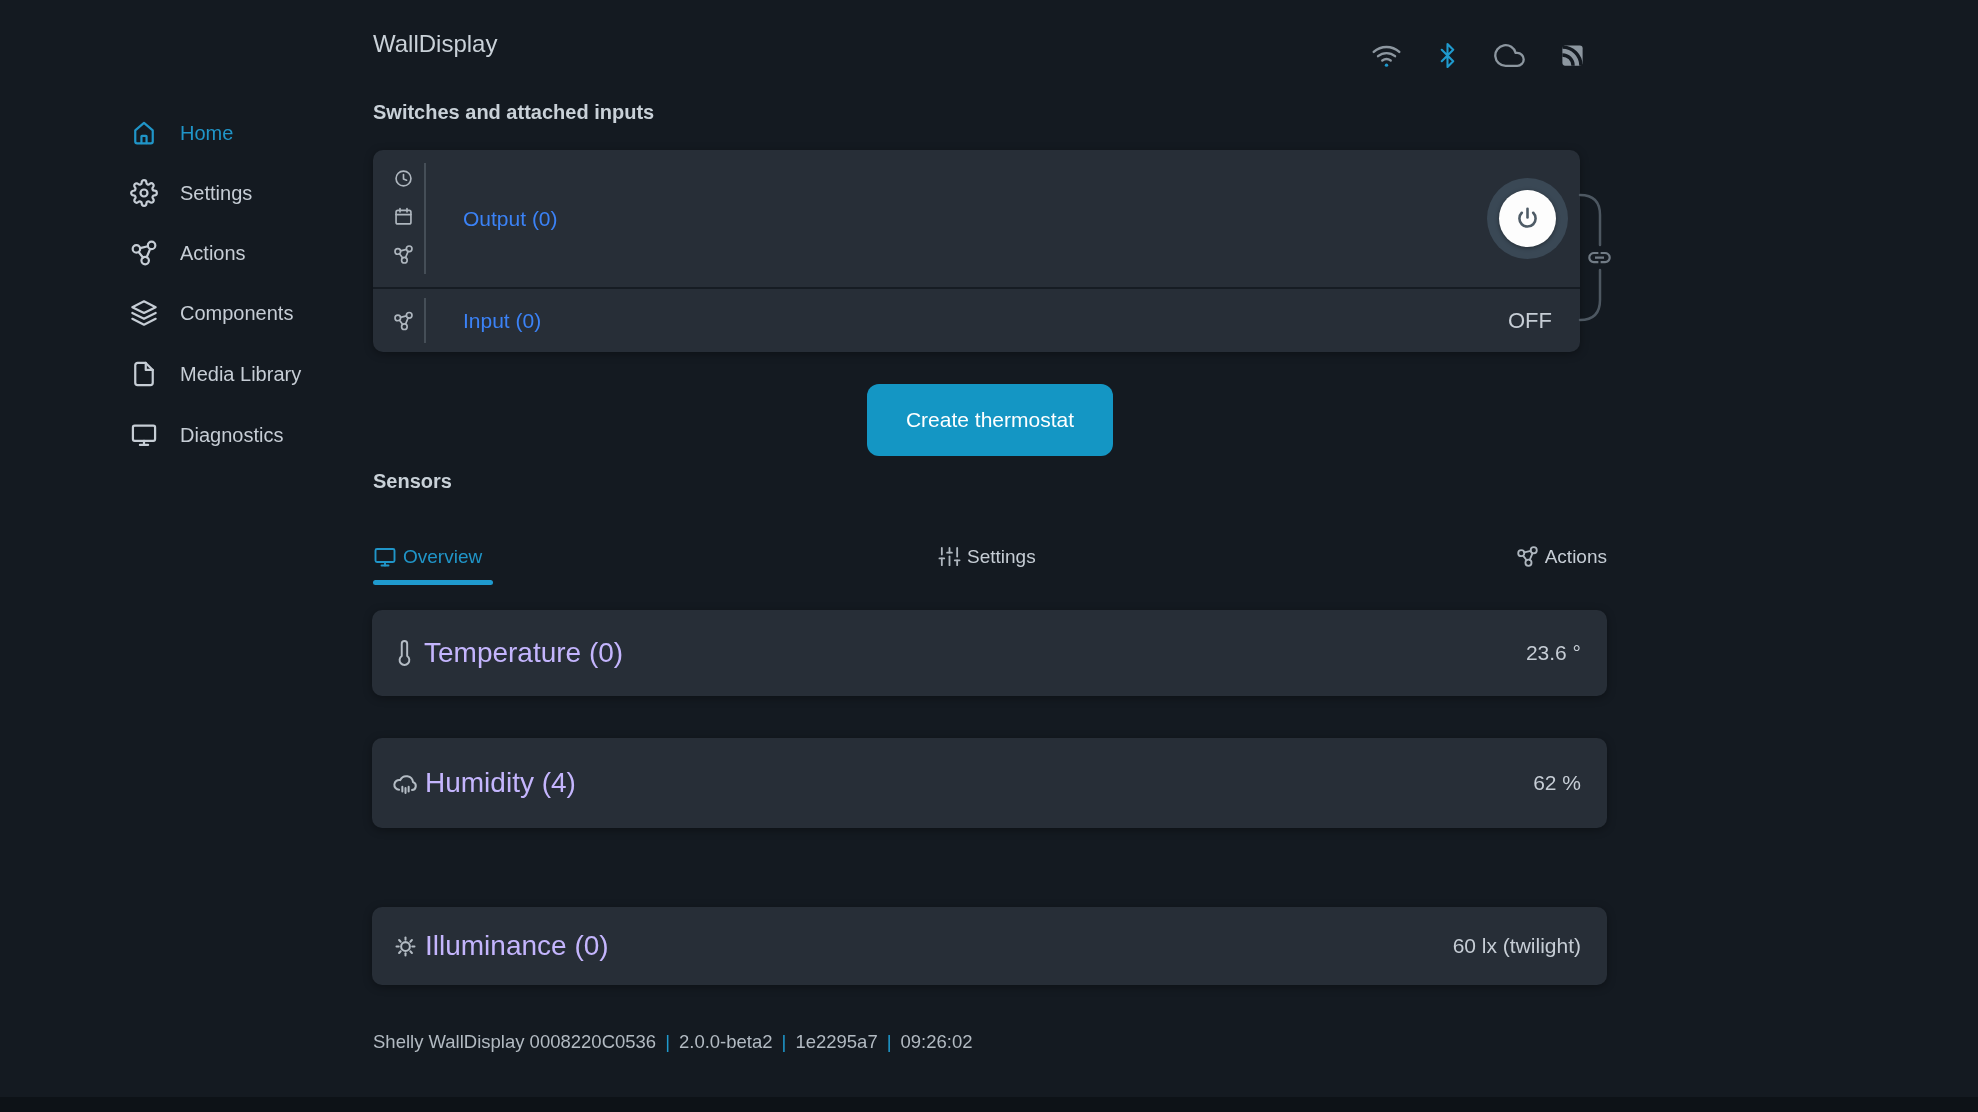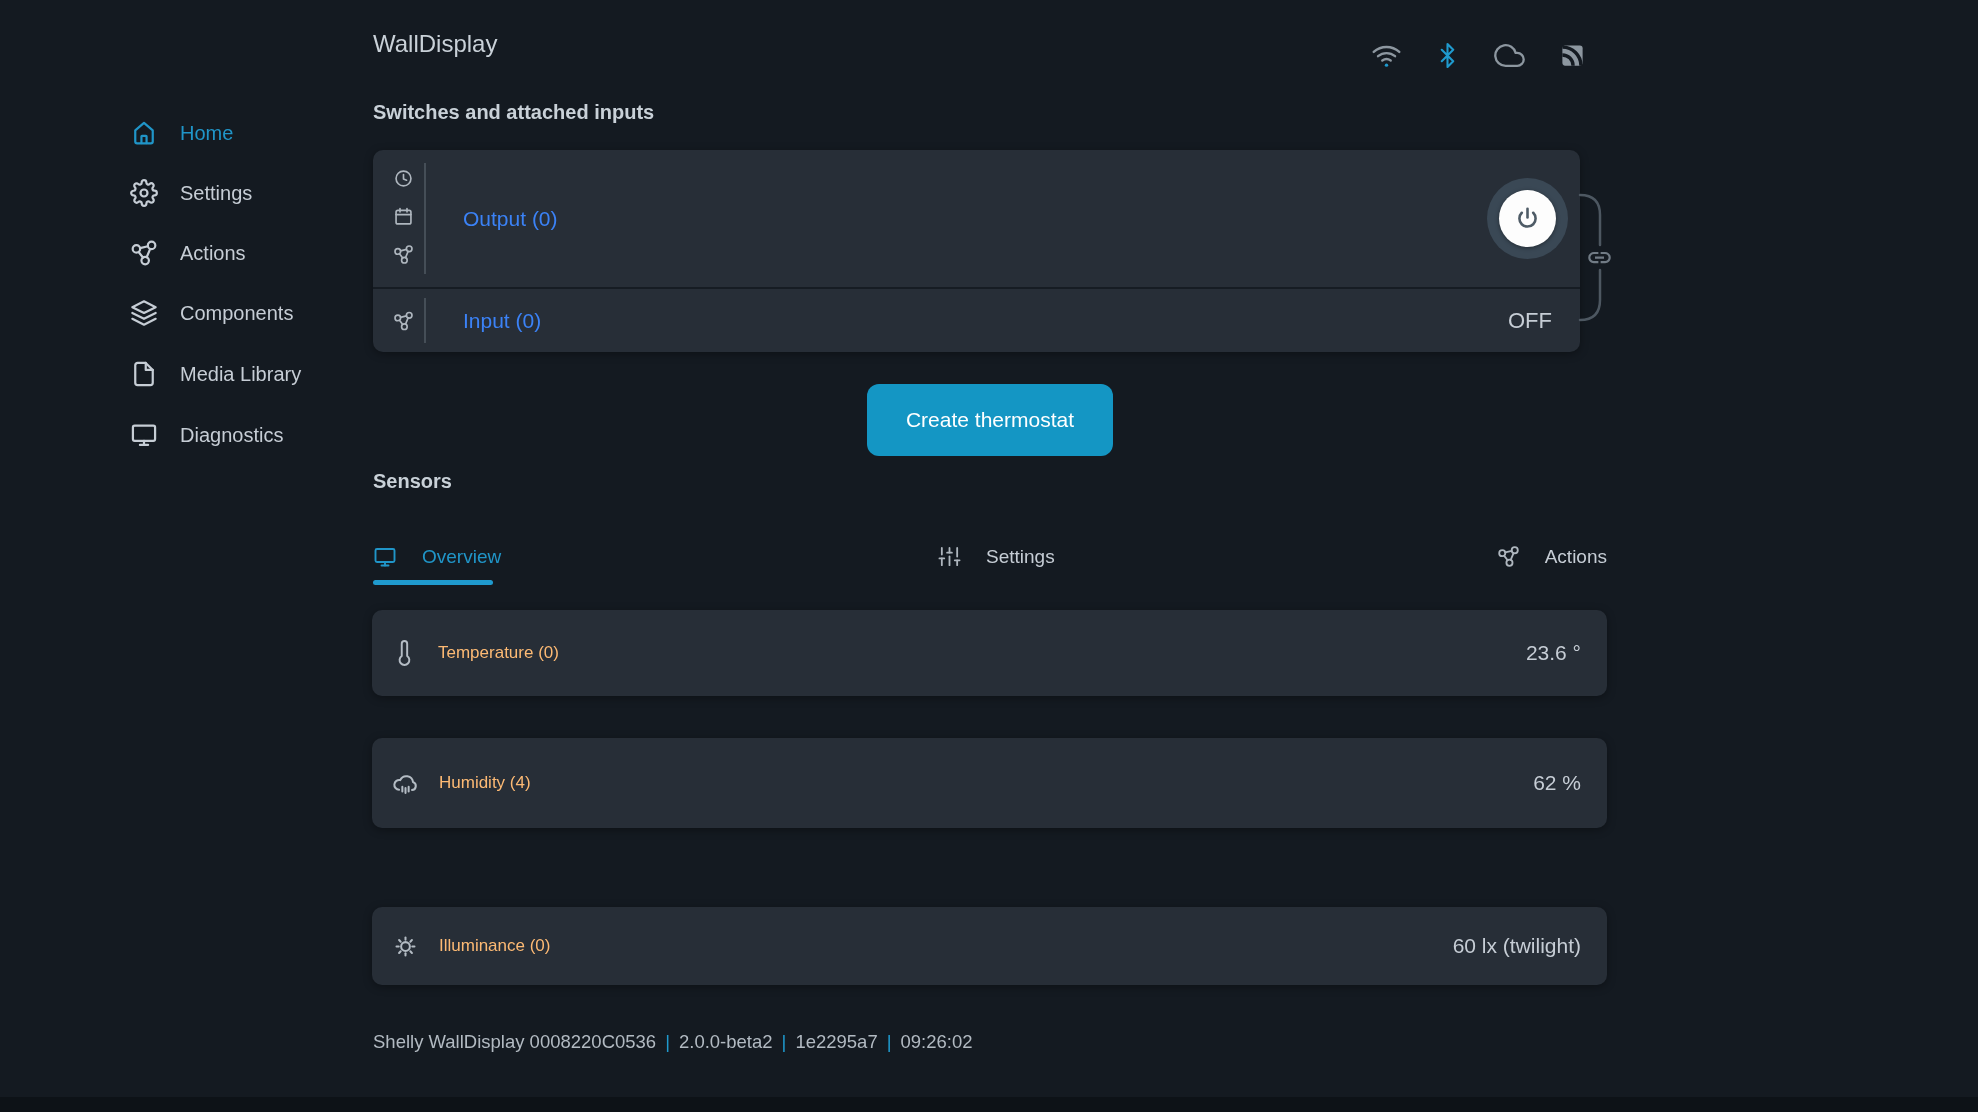--- a/index.html
+++ b/index.html
@@ -61,33 +61,33 @@
   .link-chain { position:absolute; left:1586px; top:244px; color:#717b85; cursor:pointer; }
 
   
   .create-btn {
     position:absolute; left:867px; top:384px; width:246px; height:72px;
     background:#1496c4; color:#ffffff; font-family:inherit; font-size:21px;
     border:none; border-radius:12px; cursor:pointer;
   }
 
   
-  .tab { position:absolute; top:545px; display:flex; align-items:center; gap:25px; font-size:19px; cursor:pointer; color:#c6cdd5; }
+  .tab { position:absolute; top:545px; display:flex; align-items:center; gap:6px; font-size:19px; cursor:pointer; color:#c6cdd5; }
   .tab .icon { color:#aeb6be; }
   .tab.active, .tab.active .icon { color:#2095c8; }
   .tab-underline { position:absolute; left:373px; top:580px; width:120px; height:5px; border-radius:3px; background:#1f9ace; }
 
   
   .sensor-card {
     position:absolute; left:372px; width:1235px; background:#272e37; border-radius:10px;
     display:flex; align-items:center; padding:0 26px 0 20px; cursor:pointer;
     box-shadow:0 2px 8px rgba(0,0,0,.35);
   }
   .sensor-card .icon { color:#b4bcc4; }
-  .sensor-label { margin-left:20px; font-size:17px; color:#fdba74; }
+  .sensor-label { margin-left:6px; font-size:28px; color:#c4b5fd; }
   .sensor-value { margin-left:auto; font-size:21px; color:#c6cdd5; }
 
   
   .footer { position:absolute; left:373px; top:1031px; font-size:18.5px; color:#b2bac2; }
   .footer .sep { color:#1f9ace; margin:0 9px; }
 
   .bottom-bar { position:absolute; left:0; bottom:0; width:100%; height:15px; background:#0d1217; }
 </style>
 </head>
 <body>

